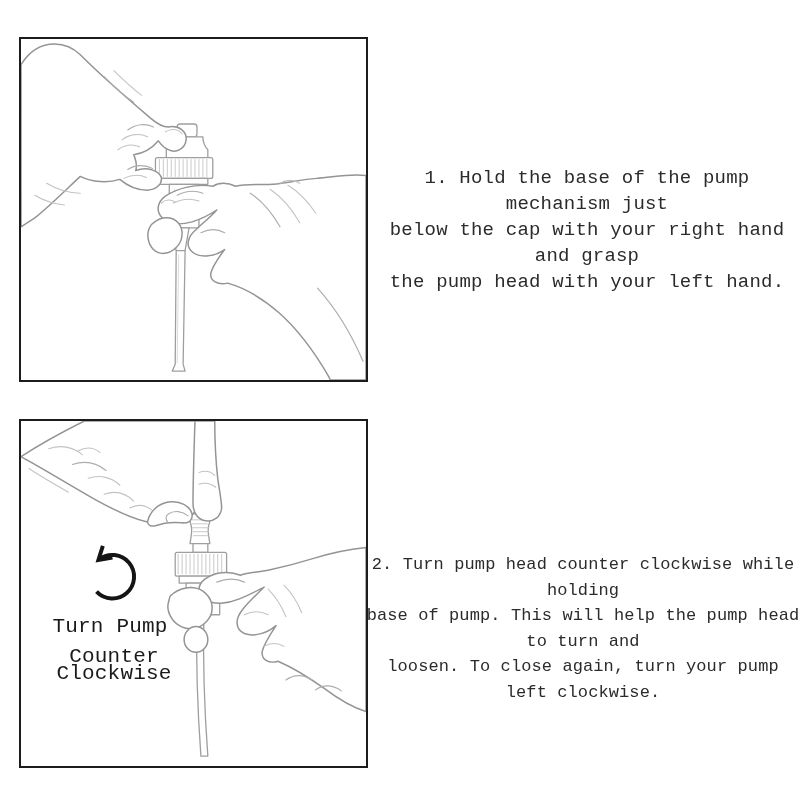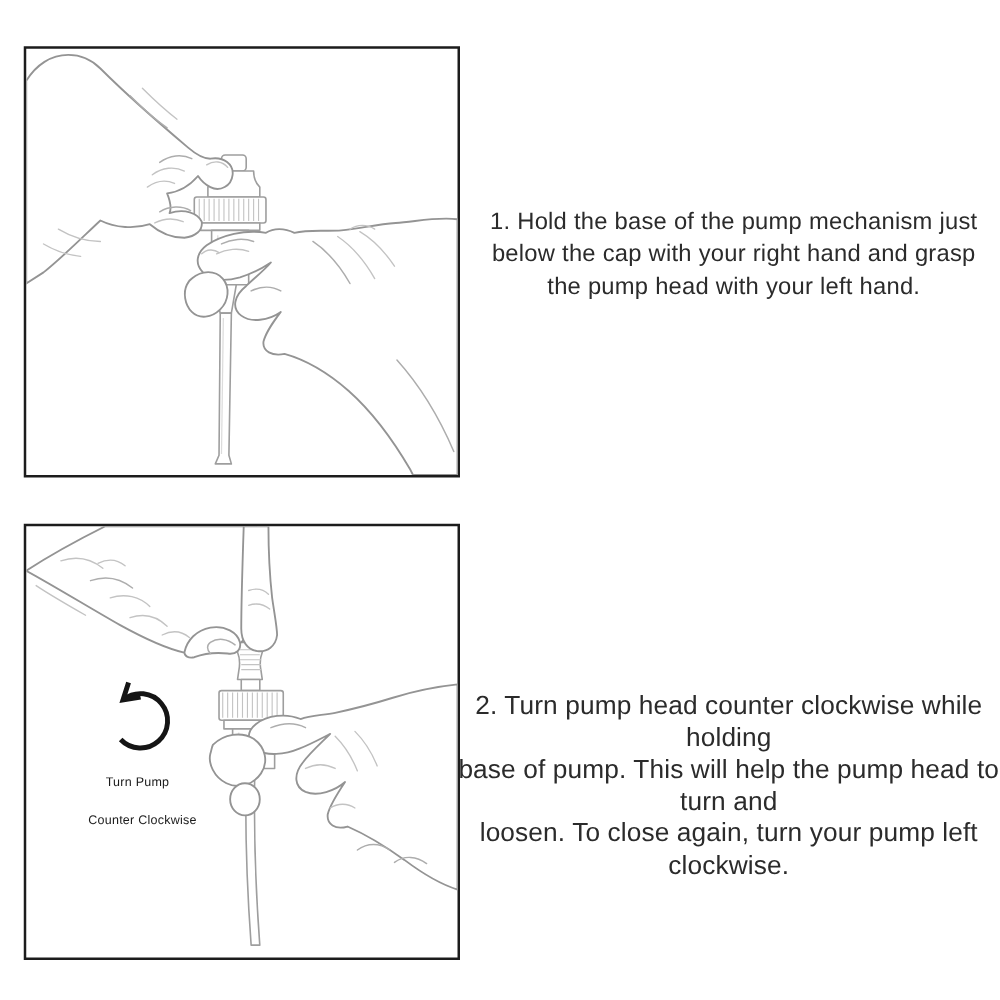--- a/index.html
+++ b/index.html
@@ -7,37 +7,37 @@
     --panel-border:#1c1c1c;
     --instruction-text:#2b2b2b;
     --annotation-text:#1a1a1a;
     --line-art:#949494;
     --line-art-light:#c3c3c3;
     --arrow:#151515;
   }
   html,body{margin:0;padding:0;background:var(--bg);}
   .page{
     position:relative;width:800px;height:800px;background:var(--bg);
-    overflow:hidden;font-family:Liberation Sans, sans-serif;
+    overflow:hidden;font-family:Liberation Mono, monospace;
   }
   .panel{
     position:absolute;left:19px;width:349px;
     border:2px solid var(--panel-border);box-sizing:border-box;background:#fff;
   }
   .panel-1{top:37px;height:345px;}
   .panel-2{top:419px;height:349px;}
   .panel svg{position:absolute;left:0;top:0;width:100%;height:100%;}
   .instruction{
     position:absolute;text-align:center;color:var(--instruction-text);
   }
   .instruction-1{left:378px;top:165px;width:418px;font-size:19px;line-height:26px;letter-spacing:.2px;}
-  .instruction-2{left:366px;top:552px;width:434px;font-size:21px;line-height:25.5px;letter-spacing:.1px;}
+  .instruction-2{left:366px;top:552px;width:434px;font-size:17px;line-height:25.5px;letter-spacing:.1px;}
   .annotation{
     position:absolute;text-align:center;color:var(--annotation-text);
-    font-size:10px;line-height:17px;letter-spacing:.2px;
+    font-size:21px;line-height:17px;letter-spacing:.2px;
   }
   .annotation-line1{left:-1px;top:197px;width:180px;}
   .annotation-line2{left:3px;top:227px;width:180px;}
   
   .hand{fill:#fff;stroke:var(--line-art);stroke-width:1.5;stroke-linecap:round;stroke-linejoin:round;}
   .detail{fill:none;stroke:var(--line-art-light);stroke-width:1.1;stroke-linecap:round;}
   .detail-md{fill:none;stroke:#adadad;stroke-width:1.2;stroke-linecap:round;}
   .pump{fill:#fff;stroke:#9e9e9e;stroke-width:1.3;stroke-linejoin:round;}
   .rib{fill:none;stroke:var(--line-art-light);stroke-width:.9;}
   .hl{fill:none;stroke:#dcdcdc;stroke-width:1;}

